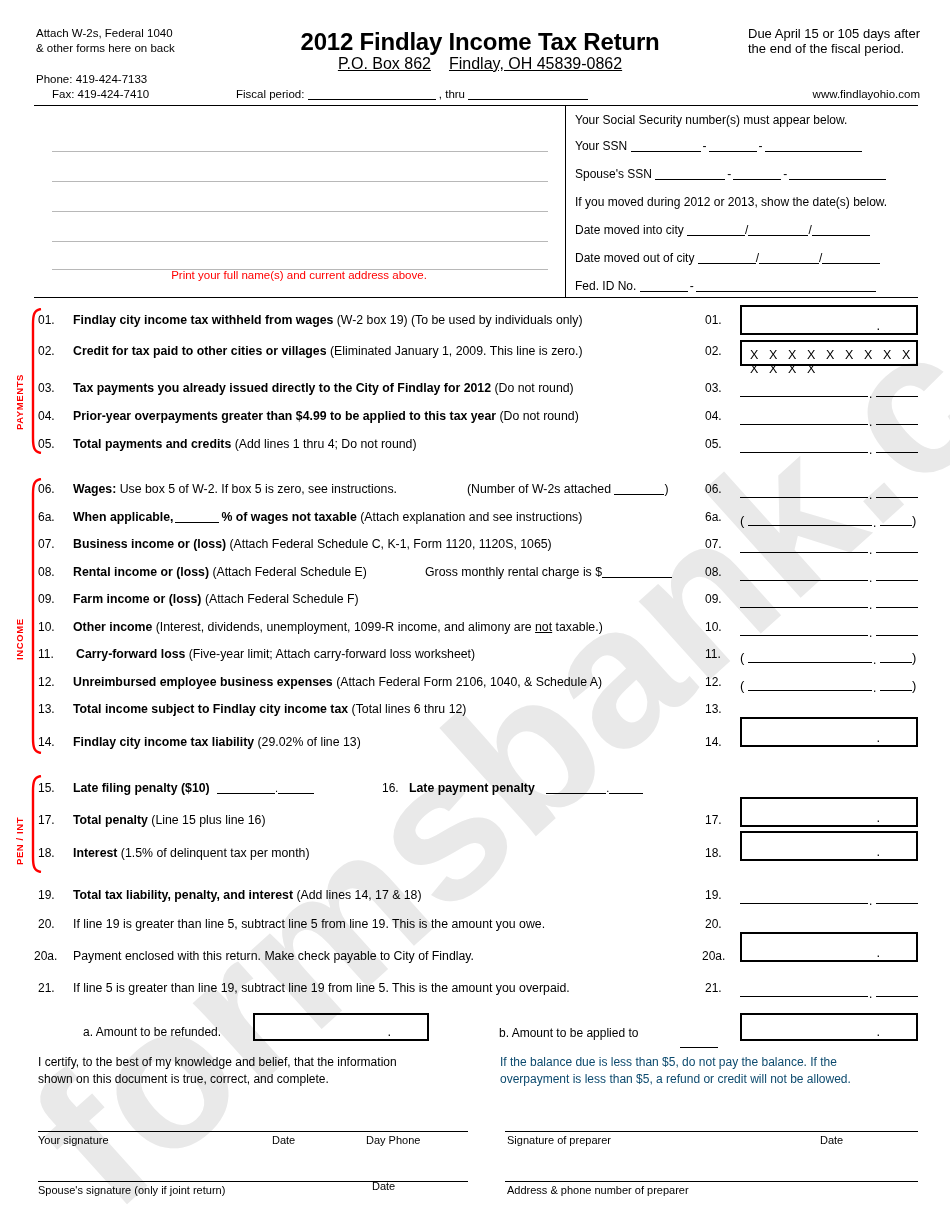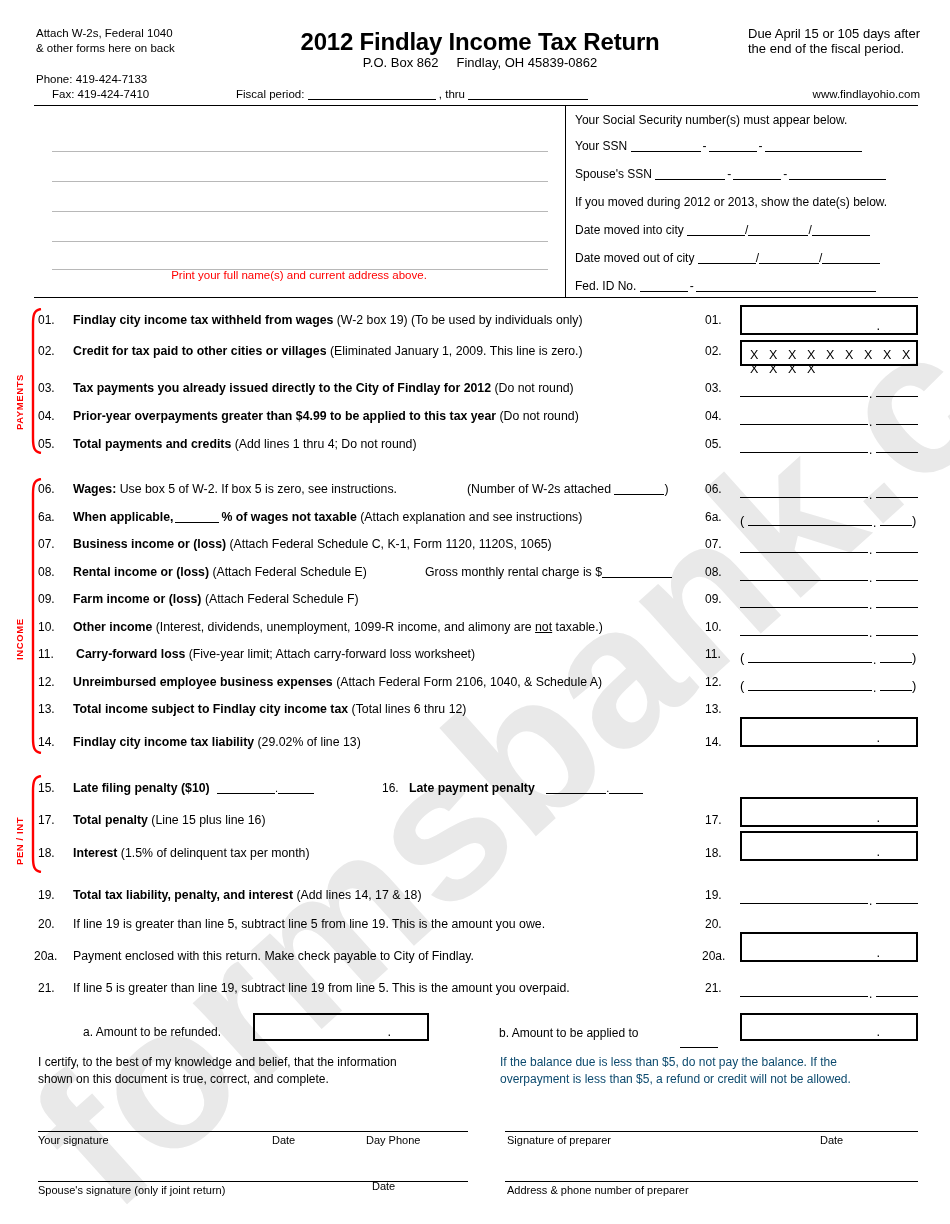--- a/index.html
+++ b/index.html
@@ -33,21 +33,21 @@
 
   #page { position:relative; z-index:2; width:950px; height:1224px; }
 
   
   .hdr { position:absolute; left:0; top:0; width:950px; height:105px; }
   .hdr-left  { position:absolute; left:36px;  top:26px; font-size:11.5px; line-height:15px; }
   .hdr-phone { position:absolute; left:36px;  top:72px; font-size:11.5px; line-height:15px; }
   .hdr-phone .ind { padding-left:16px; }
   .hdr-title { position:absolute; left:230px; top:28px; width:500px; text-align:center;
                font-size:24px; font-weight:bold; letter-spacing:-0.2px; }
-  .hdr-sub   { position:absolute; left:230px; top:55px; width:500px; text-align:center; font-size:13px; }
+  .hdr-sub   { position:absolute; left:230px; top:55px; width:500px; text-align:center; font-size:16px;text-decoration:underline; }
   .hdr-sub .gap { display:inline-block; width:18px; }
   .hdr-right { position:absolute; right:30px; top:26px; text-align:left; font-size:13px; line-height:15px; }
   .hdr-web   { position:absolute; right:30px; top:88px; text-align:right; font-size:11.5px; }
 
   .fiscal { position:absolute; left:236px; top:88px; font-size:11.5px; }
   .fiscal .bl { display:inline-block; border-bottom:1px solid #000; height:12px; vertical-align:-2px; }
   .bl-fp1 { width:128px; }
   .bl-fp2 { width:120px; }
 
   .hdr-rule { position:absolute; left:34px; top:105px; width:884px; border-top:1.6px solid #000; }

